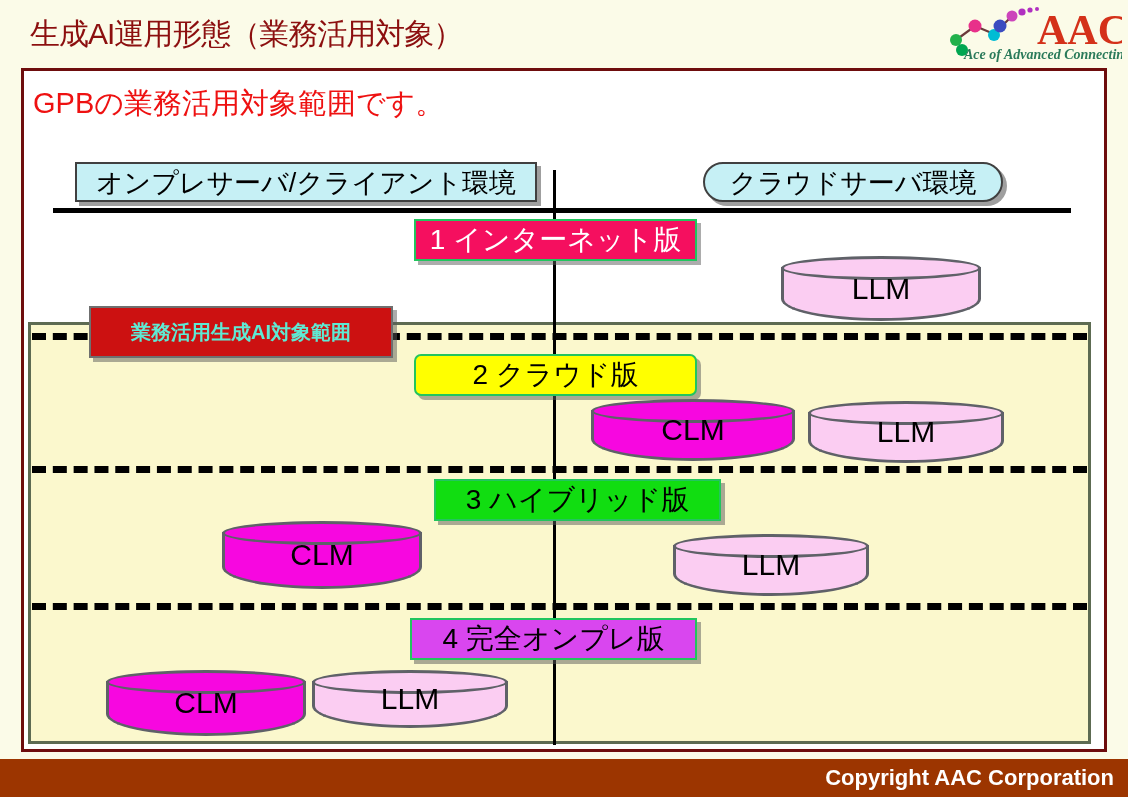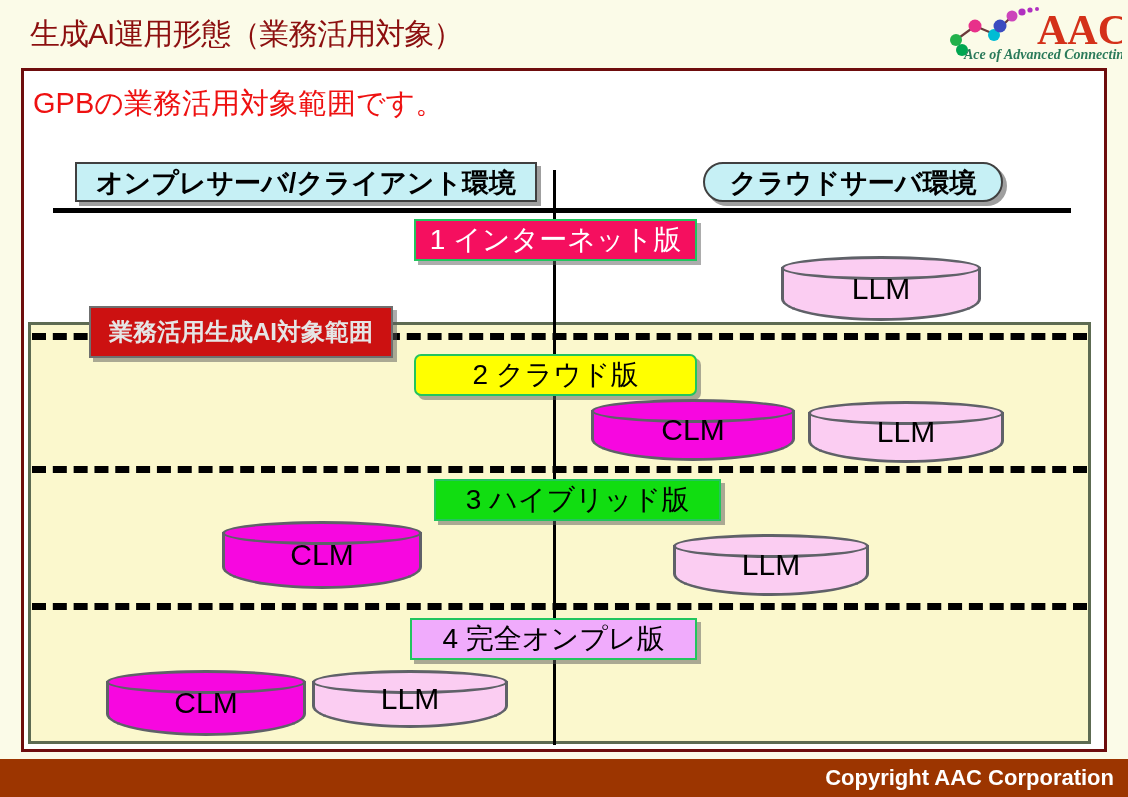--- a/index.html
+++ b/index.html
@@ -68,21 +68,20 @@
     background: #c6f0f5;
     border: 2px solid #404040;
     box-shadow: 4px 4px 0 rgba(80,80,80,0.55);
     font-size: 27px;
     color: #000000;
     text-align: center;
     line-height: 38px;
     height: 40px;
     box-sizing: border-box;
     white-space: nowrap;
-    font-weight: bold;
   }
   #env-onprem { left: 75px;  top: 162px; width: 462px; }
   #env-cloud  { left: 703px; top: 162px; width: 300px; border-radius: 20px; }
 
   
   #env-rule {
     position: absolute;
     left: 53px;
     top: 208px;
     width: 1018px;
@@ -127,22 +126,22 @@
   #scope-label {
     position: absolute;
     left: 89px;
     top: 306px;
     width: 304px;
     height: 52px;
     background: #cc1111;
     border: 2px solid #6f6f6f;
     box-shadow: 4px 4px 0 rgba(90,90,90,0.5);
     box-sizing: border-box;
-    color: #e5e5e5;
-    font-size: 24px;
+    color: #5eead4;
+    font-size: 20px;
     font-weight: bold;
     line-height: 48px;
     text-align: center;
     white-space: nowrap;
   }
 
   
   .mode-box {
     position: absolute;
     height: 42px;
@@ -150,21 +149,21 @@
     box-shadow: 4px 4px 0 rgba(90,90,90,0.5);
     box-sizing: border-box;
     font-size: 28px;
     line-height: 38px;
     text-align: center;
     white-space: nowrap;
   }
   #mode-1 { left: 414px; top: 219px; width: 283px; background: #f50f5f; color: #ffffff; }
   #mode-2 { left: 414px; top: 354px; width: 283px; background: #ffff00; color: #000000; border-radius: 7px; }
   #mode-3 { left: 410px; top: 479px; width: 287px; background: #11dd11; color: #000000; margin-left: 24px; }
-  #mode-4 { left: 410px; top: 618px; width: 287px; background: #f0abfc; color: #000000; }
+  #mode-4 { left: 410px; top: 618px; width: 287px; background: #d946ef; color: #000000; }
 
   
   .cyl {
     position: absolute;
   }
   .cyl .body {
     position: absolute;
     left: 0;
     right: 0;
     top: 11px;

